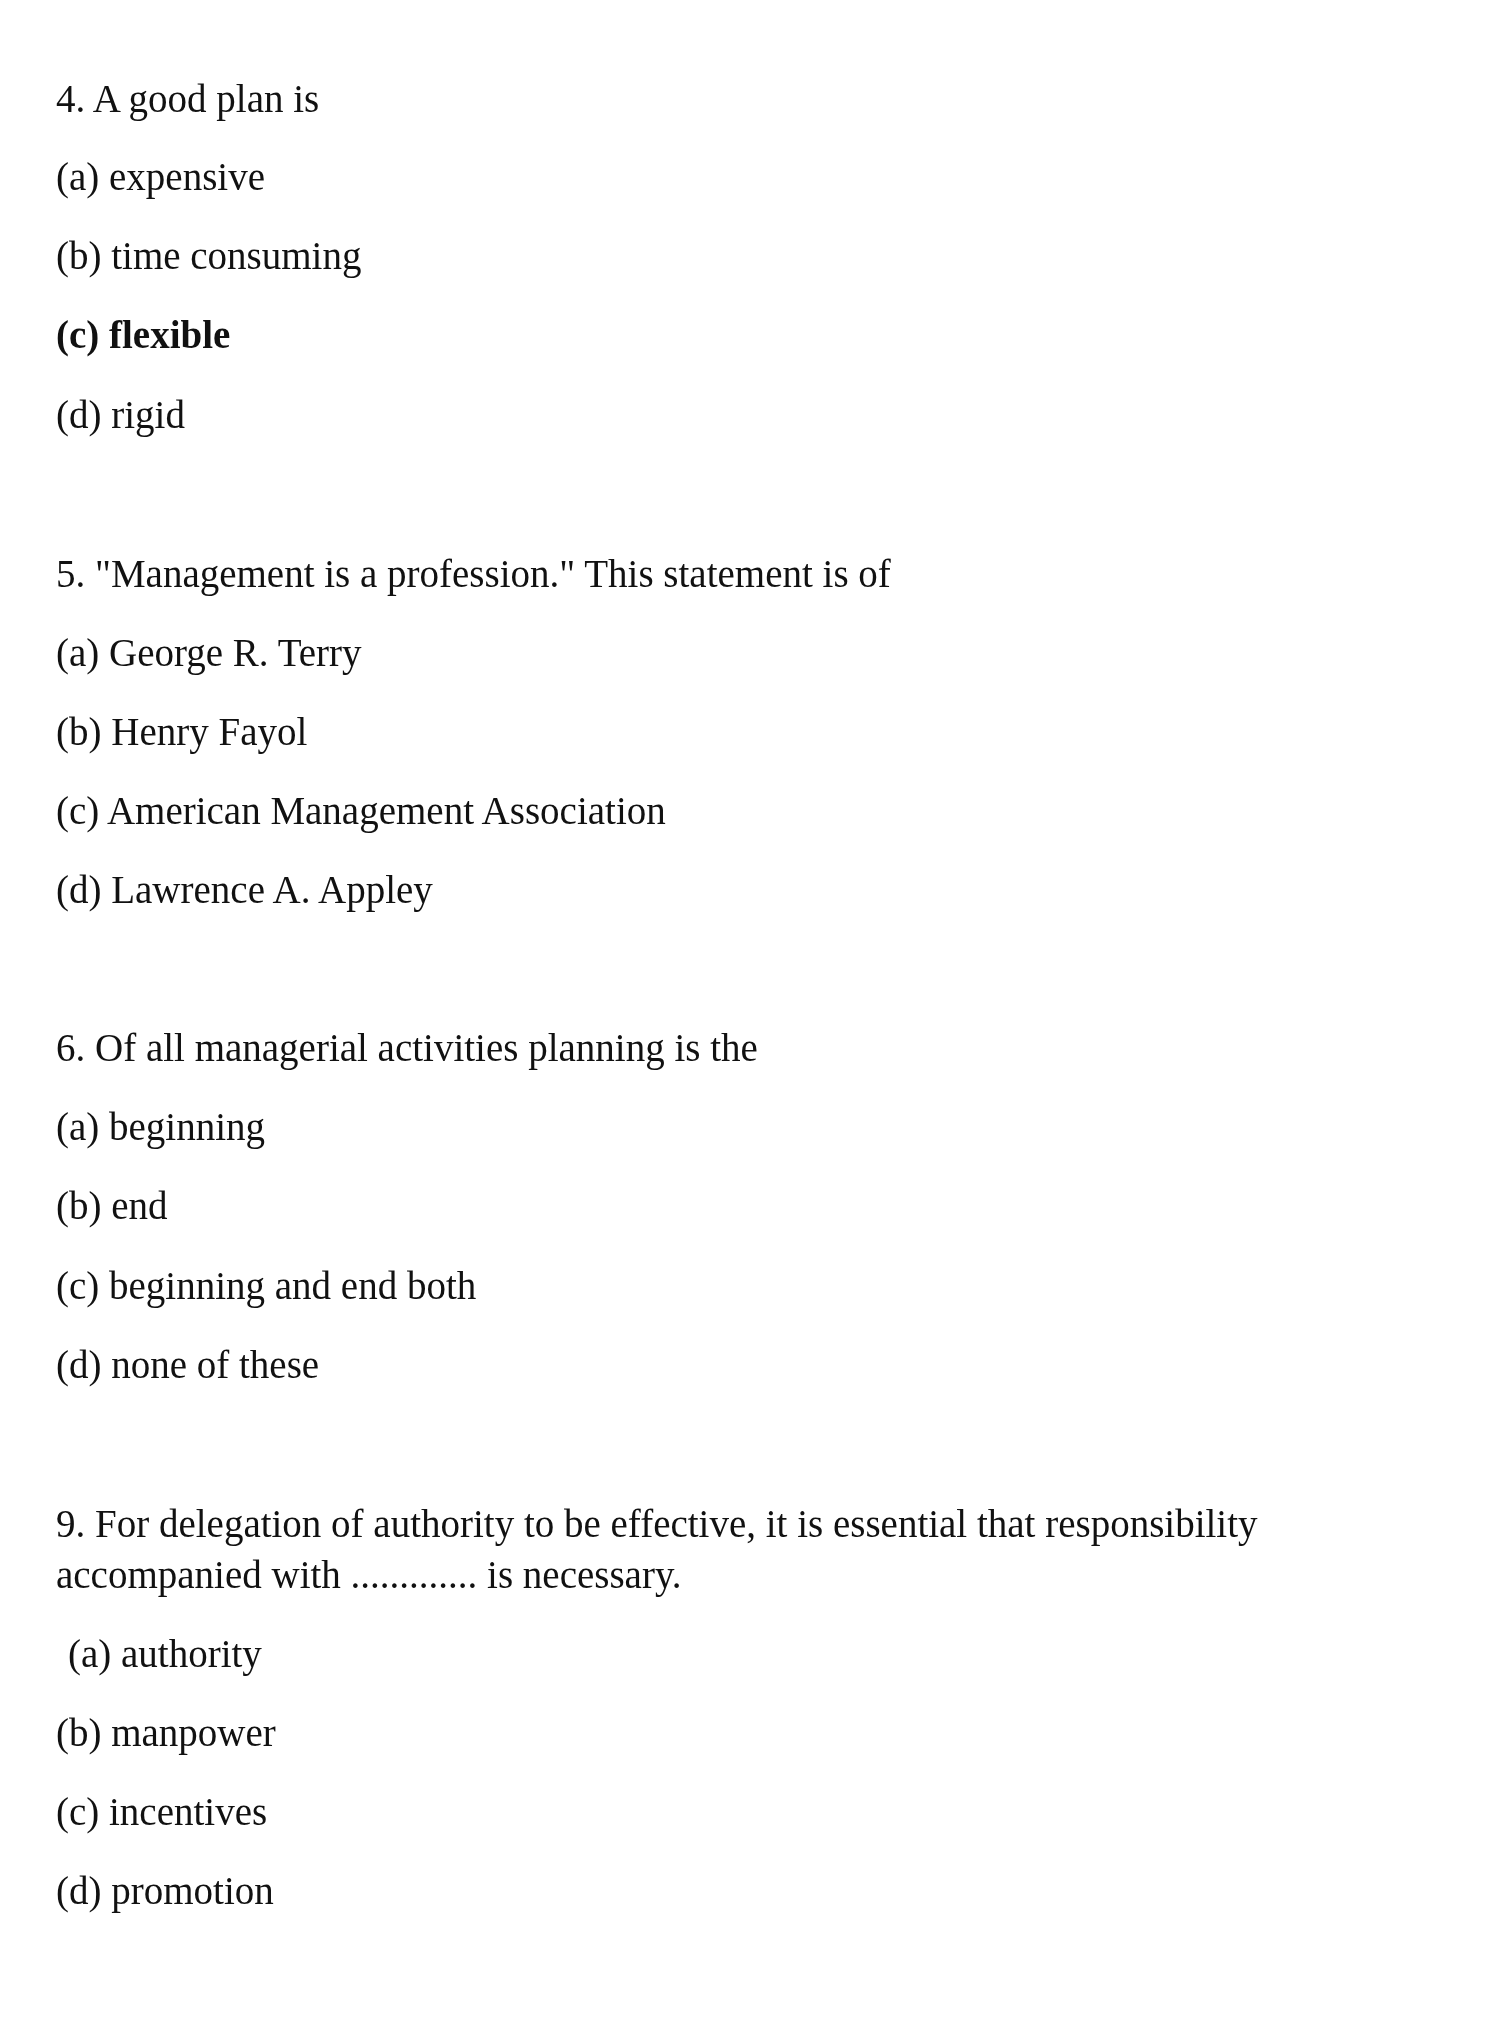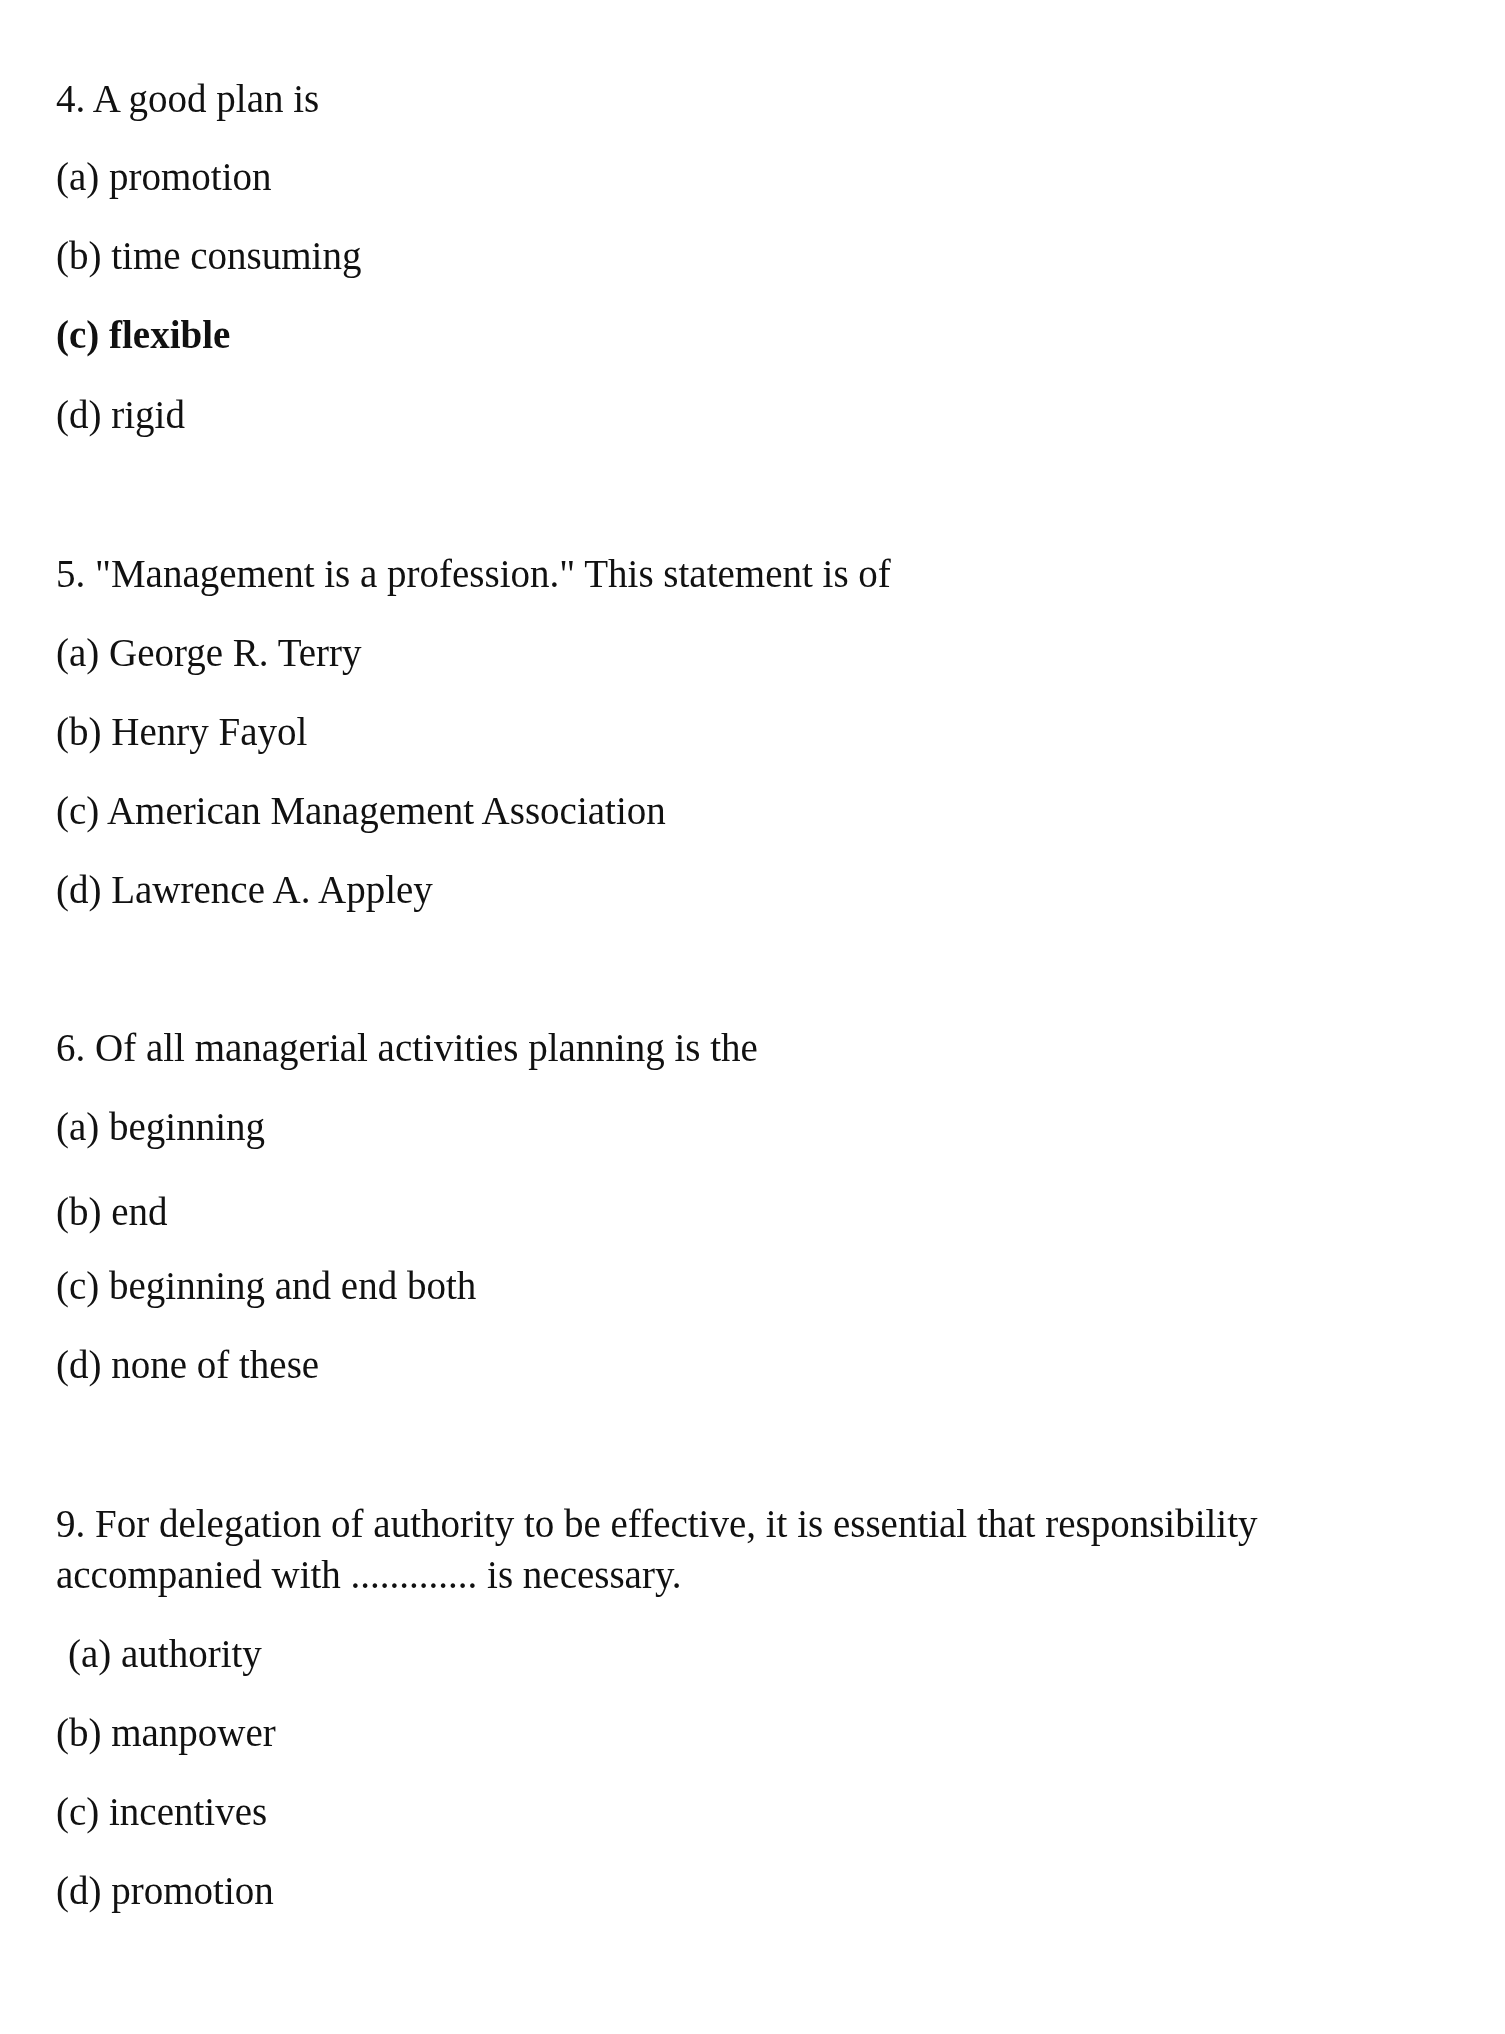--- a/index.html
+++ b/index.html
@@ -31,38 +31,38 @@
       margin: 0;
     }
   </style>
 </head>
 <body>
 
 <div class="page">
 
   <section>
     <p class="line" style="top:67px;">4. A good plan is</p>
-    <p class="line" style="top:145px;">(a) promotion</p>
+    <p class="line" style="top:145px;">(a) expensive</p>
     <p class="line" style="top:224px;text-align:right;">(b) time consuming</p>
     <p class="line" style="top:303px;font-weight:bold;">(c) flexible</p>
     <p class="line" style="top:383px;">(d) rigid</p>
   </section>
 
   <section>
     <p class="line" style="top:542px;">5. "Management is a profession." This statement is of</p>
     <p class="line" style="top:621px;">(a) George R. Terry</p>
     <p class="line" style="top:700px;">(b) Henry Fayol</p>
     <p class="line" style="top:779px;">(c) American Management Association</p>
     <p class="line" style="top:858px;">(d) Lawrence A. Appley</p>
   </section>
 
   <section>
     <p class="line" style="top:1016px;">6. Of all managerial activities planning is the</p>
     <p class="line" style="top:1095px;">(a) beginning</p>
-    <p class="line" style="top:1174px;margin-top:6px;">(b) end</p>
+    <p class="line" style="top:1174px;">(b) end</p>
     <p class="line" style="top:1254px;">(c) beginning and end both</p>
     <p class="line" style="top:1333px;">(d) none of these</p>
   </section>
 
   <section>
     <p class="line" style="top:1492px;">9. For delegation of authority to be effective, it is essential that responsibility</p>
     <p class="line" style="top:1543px;">accompanied with ............. is necessary.</p>
     <p class="line" style="top:1622px;margin-left:12px;">(a) authority</p>
     <p class="line" style="top:1701px;">(b) manpower</p>
     <p class="line" style="top:1780px;">(c) incentives</p>

